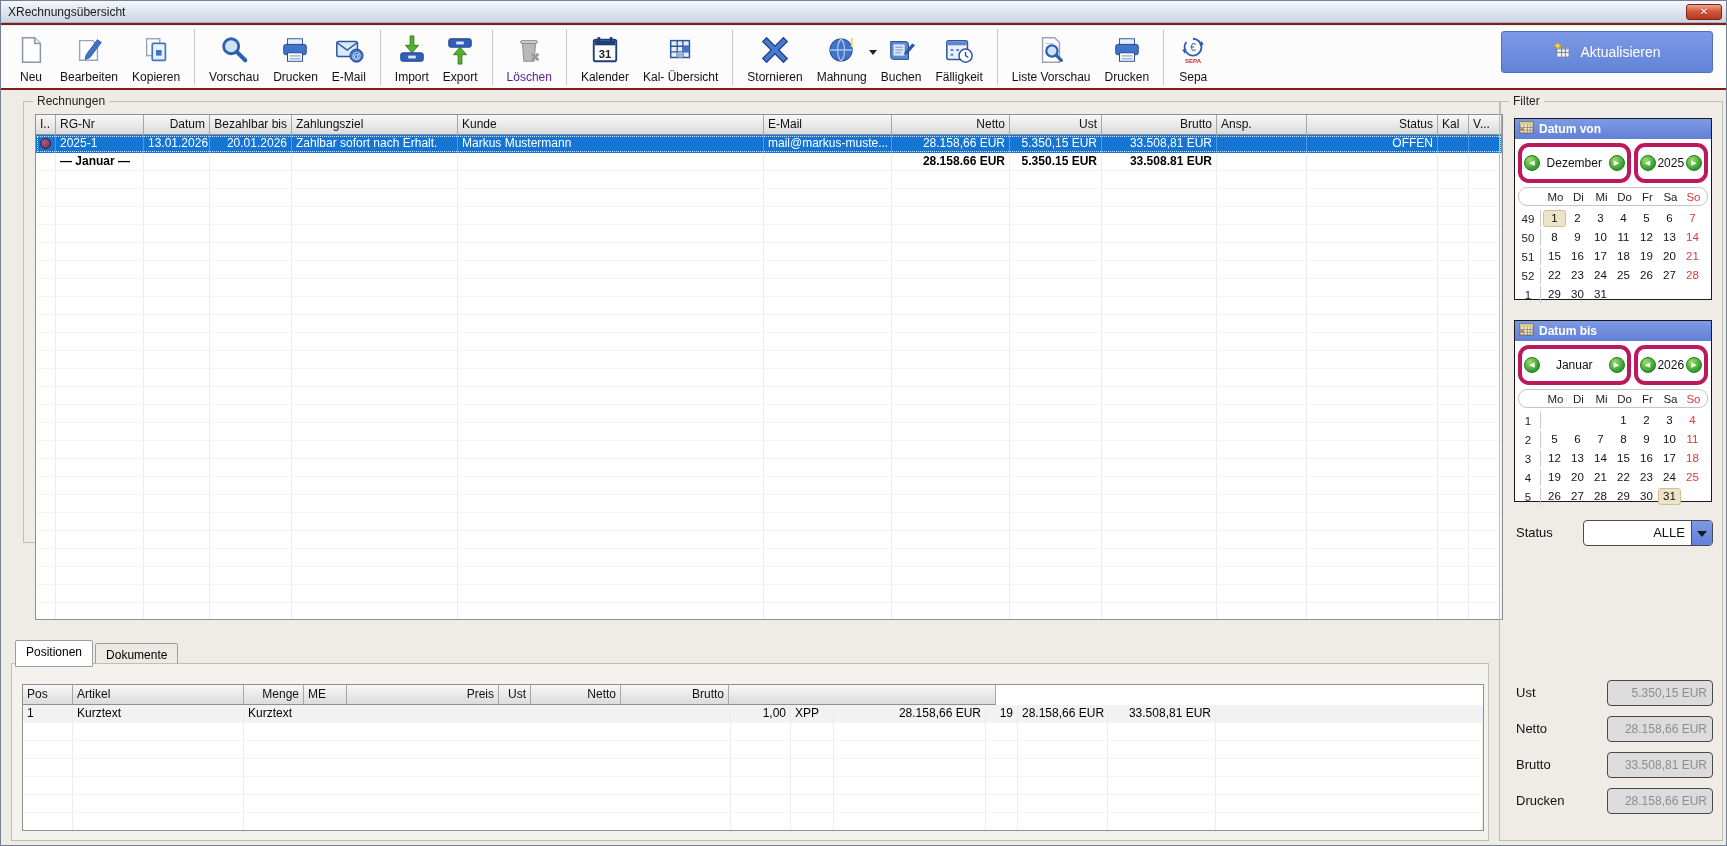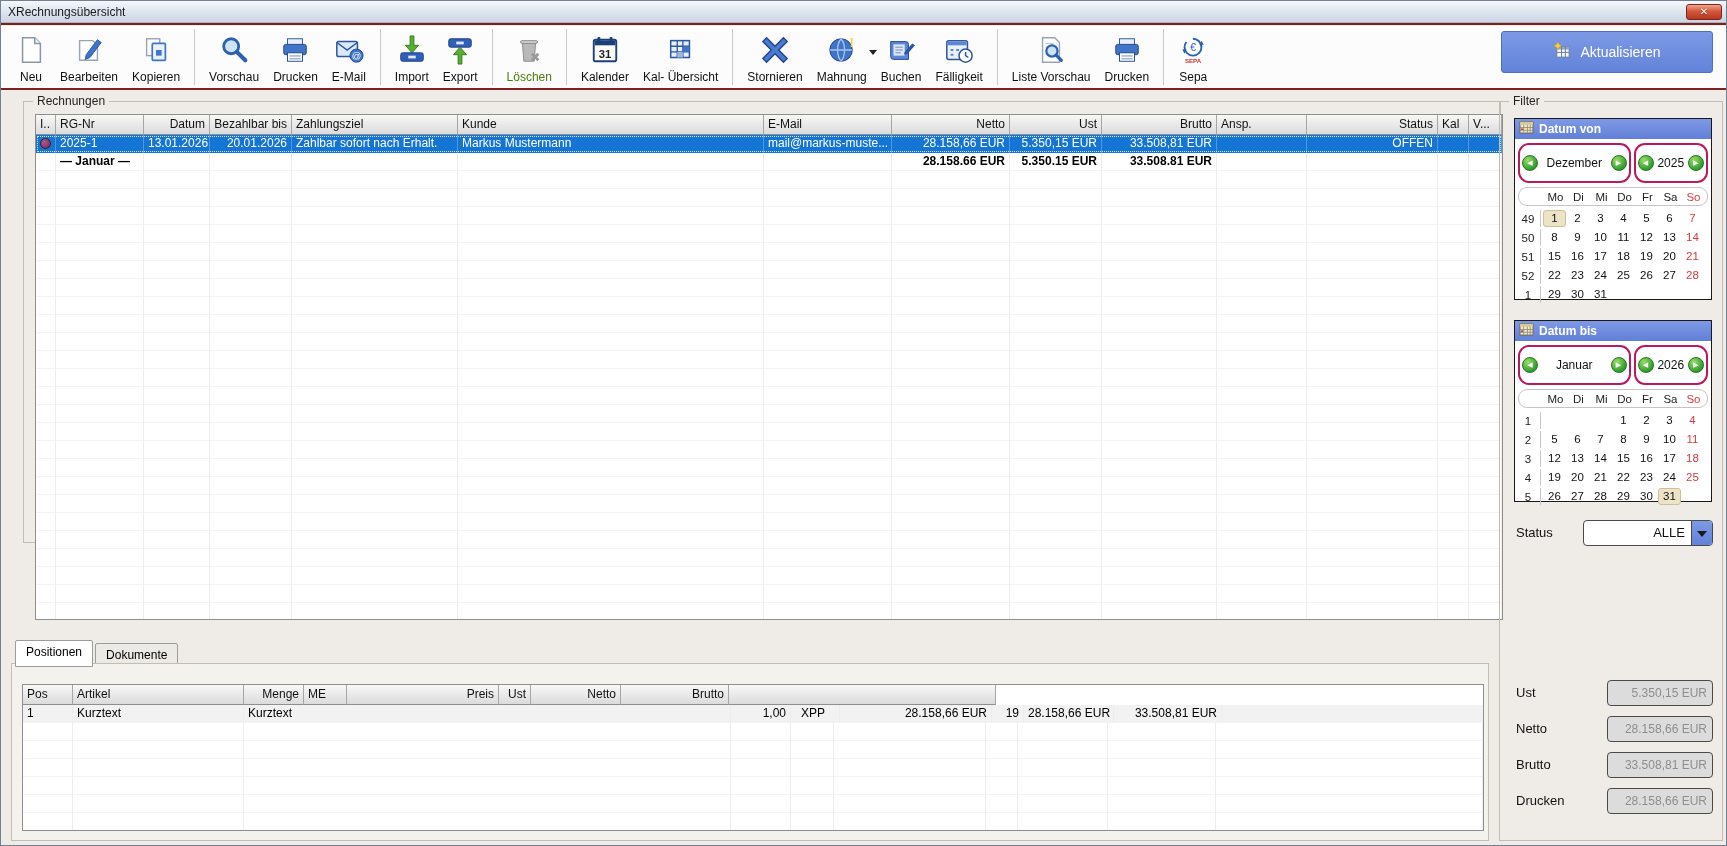--- a/index.html
+++ b/index.html
@@ -17,21 +17,21 @@
     text-shadow:0 1px 1px #7e251a; }
   .closebtn .x::after { content:"✕"; }
   .maroon { position:absolute; left:0; right:0; height:2px; background:#7c1f1f; }
 
   
   .toolbar { position:absolute; left:0; top:25px; right:0; height:62px; background:#fcfcfc; }
   .tb-groups { display:flex; align-items:stretch; height:100%; padding-left:8px; }
   .tb-btn { position:relative; display:flex; flex-direction:column; align-items:center; justify-content:flex-end;
     padding:4px 7px 4px; font-size:12px; color:#111; cursor:pointer; white-space:nowrap; }
   .tb-btn svg { width:30px; height:30px; margin-bottom:2px; }
-  .tb-btn.disabled { color:#4d7c0f; cursor:default;margin-top:10px; }
+  .tb-btn.disabled { color:#4c1d95; cursor:default;margin-top:10px; }
   .tb-sep { width:1px; background:#c9c9c9; margin:3px 7px; }
   .tb-dd { position:absolute; right:-3px; top:24px; width:0; height:0;
     border-left:4px solid transparent; border-right:4px solid transparent; border-top:5px solid #222; }
   .refresh-btn { position:absolute; right:13px; top:5px; width:212px; height:42px; border-radius:3px;
     background:linear-gradient(#7d99e5,#6283da); border:1px solid #4f6fc0; color:#fff; font-size:14px;
     display:flex; align-items:center; justify-content:center; gap:8px; cursor:pointer; }
   .refresh-btn svg { width:19px; height:19px; }
 
   
   .content { position:absolute; left:0; top:89px; right:0; bottom:0; background:#efece7; }
@@ -66,21 +66,21 @@
   .tab.active { background:#fff; top:0; padding-bottom:7px; z-index:2; }
 
   
   .calendar { position:absolute; left:14px; width:198px; height:182px; background:#fff; border:1px solid #1a1a1a; }
   #calFrom { top:16px; } #calTo { top:218px; }
   .cal-head { height:20px; background:linear-gradient(#7e9ae6,#617fd6); color:#fff; font-weight:bold; font-size:12px;
     display:flex; align-items:center; gap:5px; padding:0 4px; }
   .cal-head svg { width:15px; height:13px; }
   .cal-body { padding:4px 3px 0 3px; }
   .cal-nav { display:flex; gap:3px; margin-bottom:4px; }
-  .pill { border:2px solid #be185d; border-radius:11px; display:flex; align-items:center; height:40px;
+  .pill { border:4px solid #be185d; border-radius:11px; display:flex; align-items:center; height:40px;
     background:#fff; padding:14px 2px; }
   .pill-month { flex:1 1 58%; } .pill-year { flex:1 1 38%; }
   .pill .lbl { flex:1; text-align:center; font-size:12px; color:#111; }
   .navball { flex:none; width:16px; height:16px; border-radius:50%; cursor:pointer;
     background:radial-gradient(circle at 35% 30%,#9ade66,#2f9a2f 72%); border:1px solid #1f7a1f;
     color:#fff; font-size:7px; line-height:14px; text-align:center; }
   .navball.prev::after { content:"◀"; } .navball.next::after { content:"▶"; }
   .cal-dayhead { display:flex; border:1px solid #c5c5c5; border-radius:9px; height:19px; align-items:center;
     margin-bottom:3px; padding-left:25px; }
   .cal-dayhead span { width:23px; text-align:center; font-size:11.5px; color:#222; }
@@ -767,21 +767,21 @@
             <div class="tcell right" style="width: 32px;">Ust</div>
             <div class="tcell right" style="width: 90px;">Netto</div>
             <div class="tcell right" style="width: 108px;">Brutto</div>
             <div class="tcell left" style="width: 267px;"></div>
           </div>
           <div class="trow data1">
             <div class="tcell left" style="width: 50px;">1</div>
             <div class="tcell left" style="width: 171px;">Kurztext</div>
             <div class="tcell left" style="width: 487px;">Kurztext</div>
             <div class="tcell right" style="width: 60px;">1,00</div>
-            <div class="tcell left" style="width: 43px; margin-left: 6px;">XPP</div>
+            <div class="tcell left" style="width: 43px;">XPP</div>
             <div class="tcell right" style="width: 152px;">28.158,66 EUR</div>
             <div class="tcell right" style="width: 32px;">19</div>
             <div class="tcell right" style="width: 90px;">28.158,66 EUR</div>
             <div class="tcell right" style="width: 108px;">33.508,81 EUR</div>
             <div class="tcell left" style="width: 267px;"></div>
           </div>
           <div class="trow empty">
             <div class="tcell left" style="width: 50px;"></div>
             <div class="tcell left" style="width: 171px;"></div>
             <div class="tcell left" style="width: 487px;"></div>

